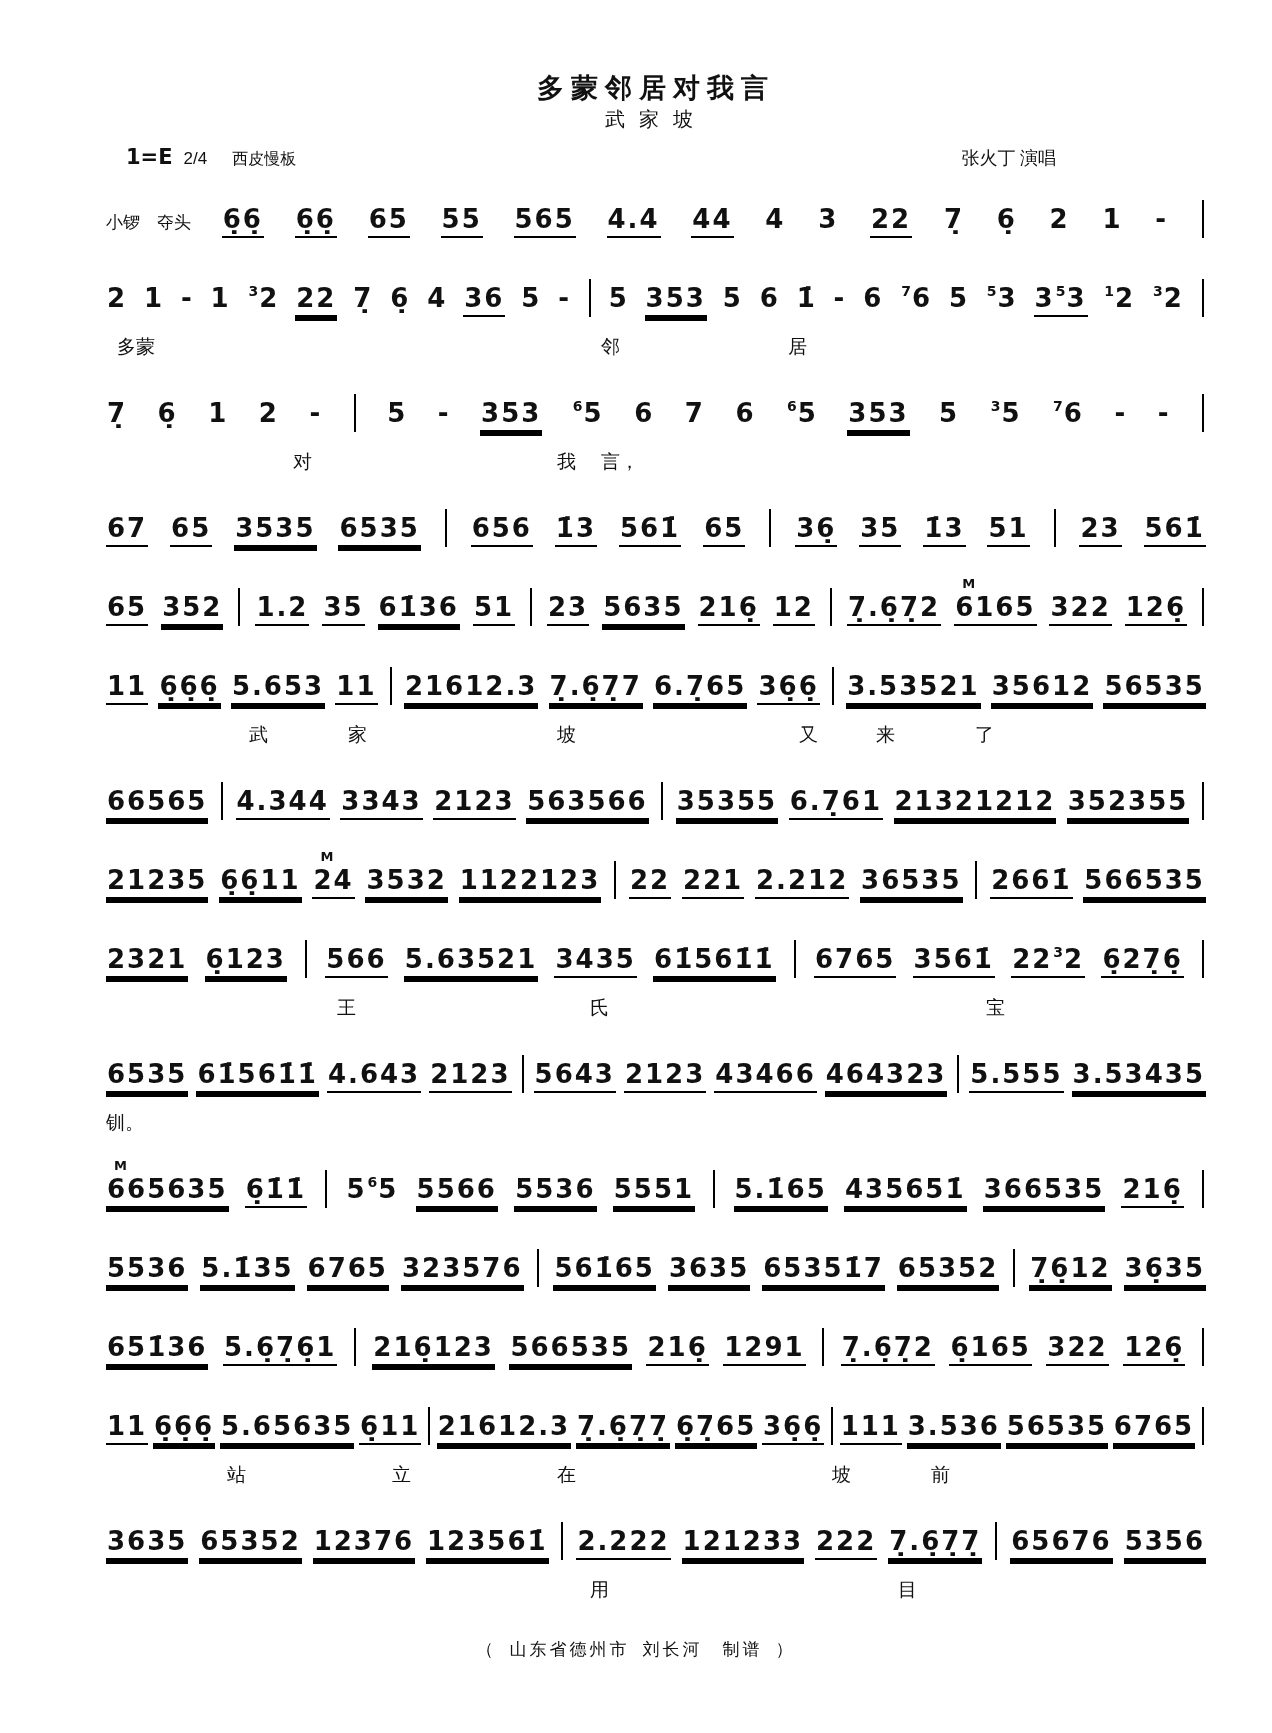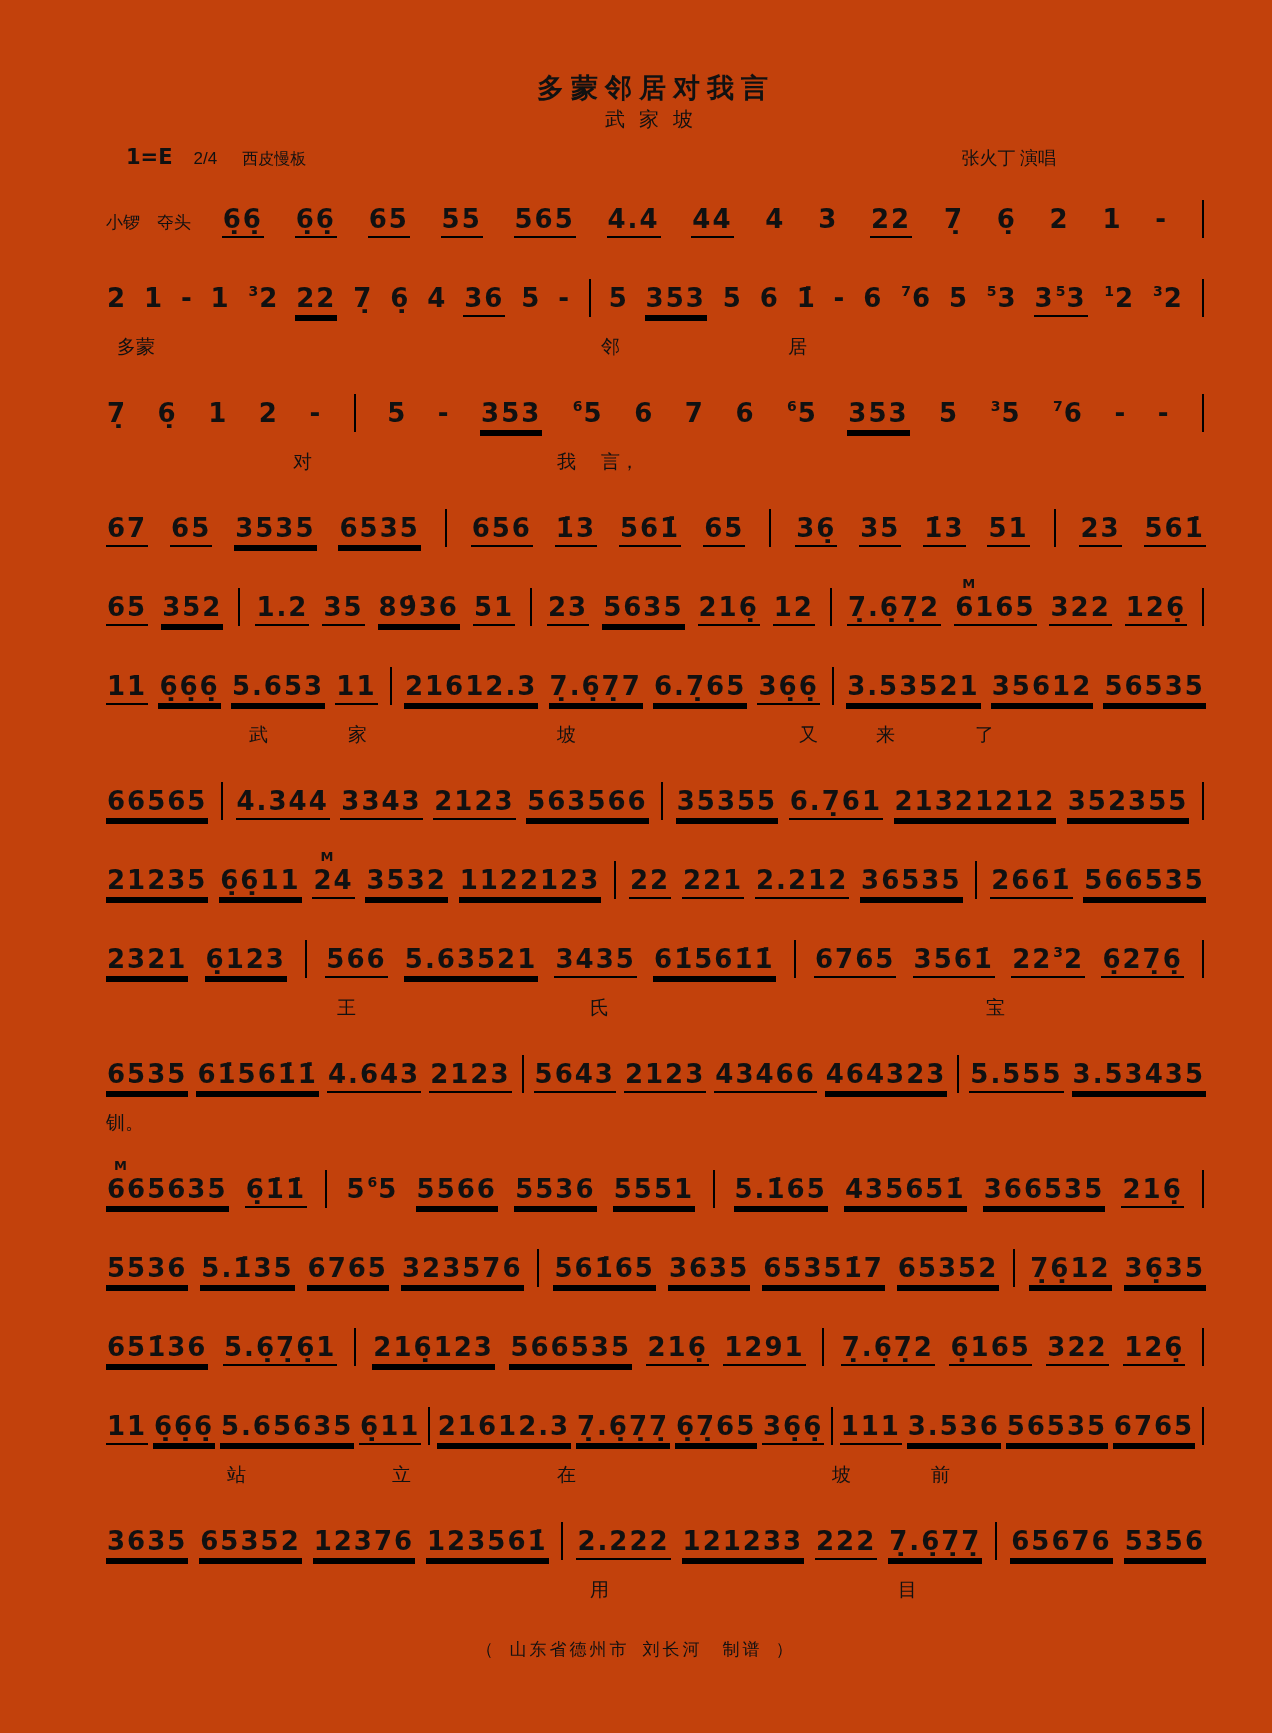--- a/index.html
+++ b/index.html
@@ -1,21 +1,21 @@
 <!DOCTYPE html>
 <html><head>
 <meta charset="utf-8">
 <style>
   html,body{margin:0;padding:0;background:#e9e9e9;}
   body{font-family:"Liberation Sans", sans-serif;color:#111;}
   .page{
     position:relative;
     width:1272px;height:1733px;
     margin:0 auto;
-    background:#c2410c;
+    background:#ffffff;
     box-sizing:border-box;
     padding:70px 66px 0 106px;
     overflow:hidden;
   }
   .title{
     margin:0;
     text-align:center;
     font-size:27px;
     font-weight:bold;
     letter-spacing:7px;
@@ -29,21 +29,21 @@
   }
   .meta-row{
     display:flex;
     justify-content:space-between;
     align-items:baseline;
     margin-top:12px;
     font-size:18px;
   }
   .key-line{margin-left:20px;}
   .key{font-weight:bold;font-size:21px;font-family:"DejaVu Sans","Liberation Sans",sans-serif;}
-  .meter{margin-left:16px;font-size:17px;}
+  .meter{margin-left:6px;font-size:17px;}
   .tempo{margin-left:20px;font-size:16px;font-family:"Liberation Serif", serif;}
   .performer{margin-right:150px;font-size:18px;font-family:"Liberation Serif", serif;}
   #score{margin-top:30px;}
   .line-wrap{margin-bottom:41px;}
   .mrow{
     display:flex;
     justify-content:space-between;
     align-items:flex-end;
     width:100%;
   }
@@ -231,21 +231,21 @@
           <span class="g u1"><span class="nt">561̇</span></span>
         </div>
       </div>
       <div class="line-wrap">
         <div class="mrow">
           <span class="g u1"><span class="nt">65</span></span>
           <span class="g u2"><span class="nt">352</span></span>
           <span class="barline"></span>
           <span class="g u1"><span class="nt">1.2</span></span>
           <span class="g u1"><span class="nt">35</span></span>
-          <span class="g u2"><span class="nt">89̇36</span></span>
+          <span class="g u2"><span class="nt">61̇36</span></span>
           <span class="g u1"><span class="nt">51</span></span>
           <span class="barline"></span>
           <span class="g u1"><span class="nt">23</span></span>
           <span class="g u2"><span class="nt">5635</span></span>
           <span class="g u1"><span class="nt">216̣</span></span>
           <span class="g u1"><span class="nt">12</span></span>
           <span class="barline"></span>
           <span class="g u1"><span class="nt">7̣.6̣7̣2</span></span>
           <span class="g u1"><span class="orn">M</span><span class="nt">6165</span></span>
           <span class="g u1"><span class="nt">322</span></span>

